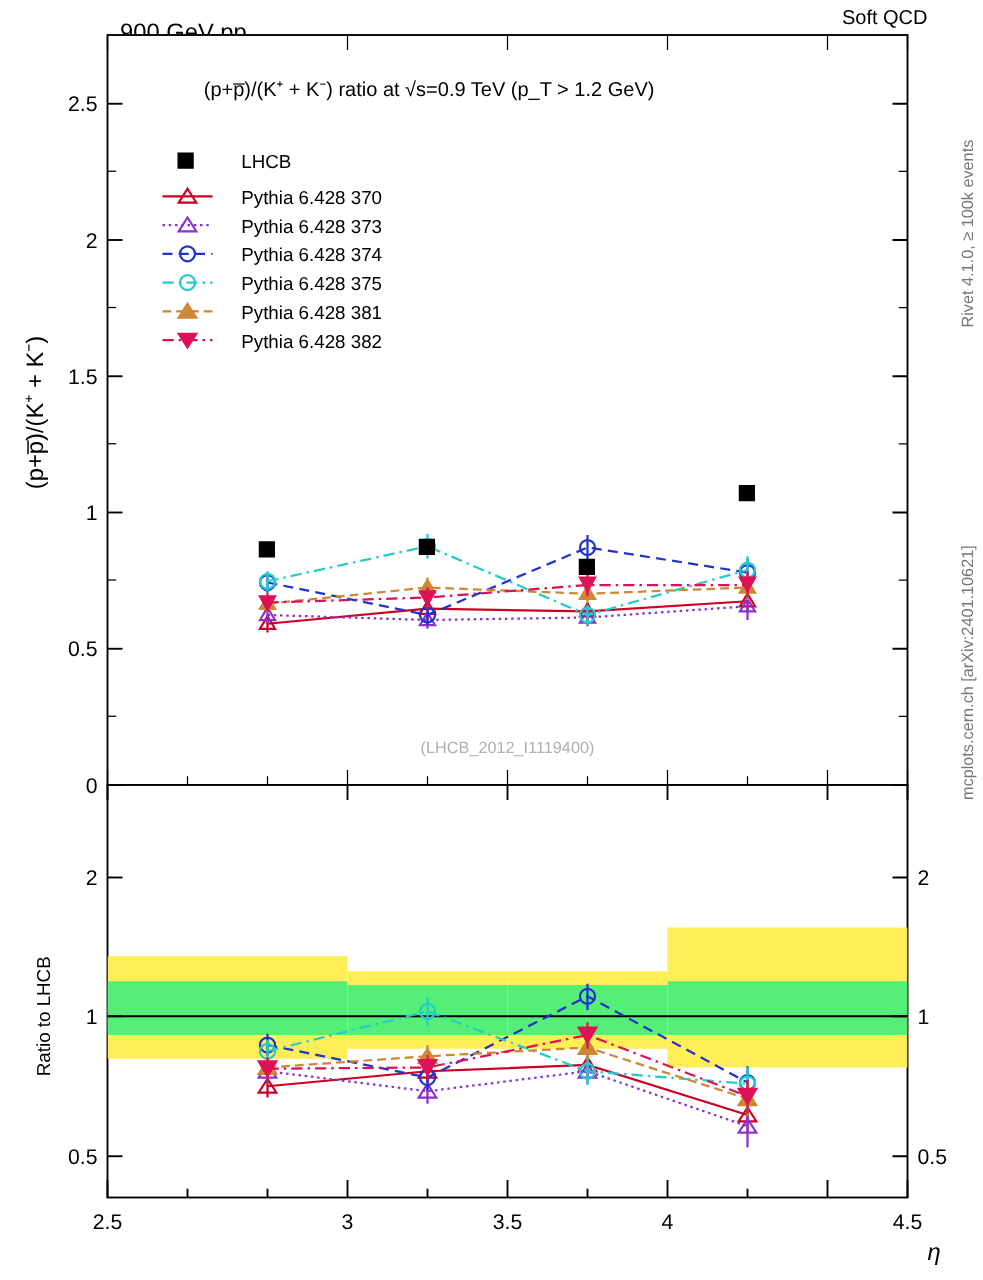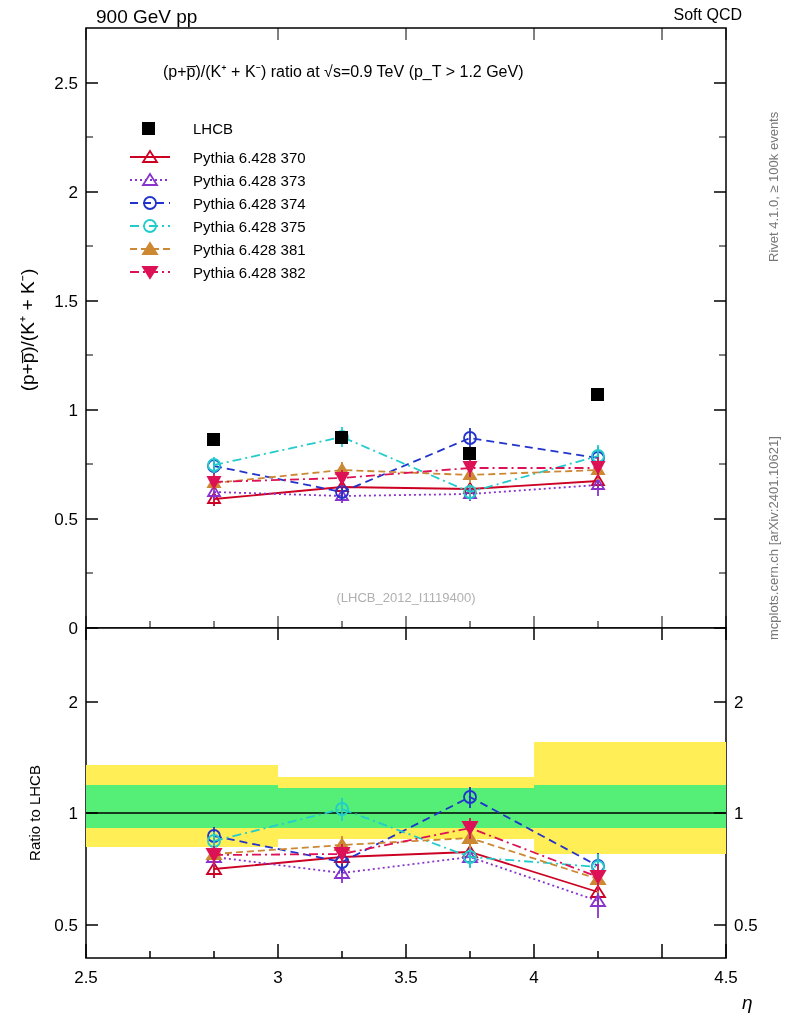--- a/index.html
+++ b/index.html
@@ -3,21 +3,21 @@
 <meta charset="utf-8">
 <style>
   html,body{margin:0;padding:0;background:#ffffff;}
   body{width:786px;height:1024px;font-family:"Liberation Sans",sans-serif;color:#000;}
   #root{position:relative;width:786px;height:1024px;overflow:hidden;}
 
   .abs{position:absolute;}
   .txt{font-family:"Liberation Sans",sans-serif;color:#000;white-space:nowrap;}
 
   
-  #hdr-left{left:96px;top:6px;font-size:19px;}
+  #hdr-left{left:96px;top:16px;font-size:19px;}
   #hdr-right{right:44px;top:6px;font-size:16px;}
 
   
   .vert{transform-origin:0 0;transform:rotate(-90deg);font-size:13px;color:#777;}
   #rv1{left:766px;top:262px;}
   #rv2{left:766px;top:640px;}
   #xlab{left:742px;top:992px;font-size:19px;font-style:italic;}
 
   svg{display:block;}
 

